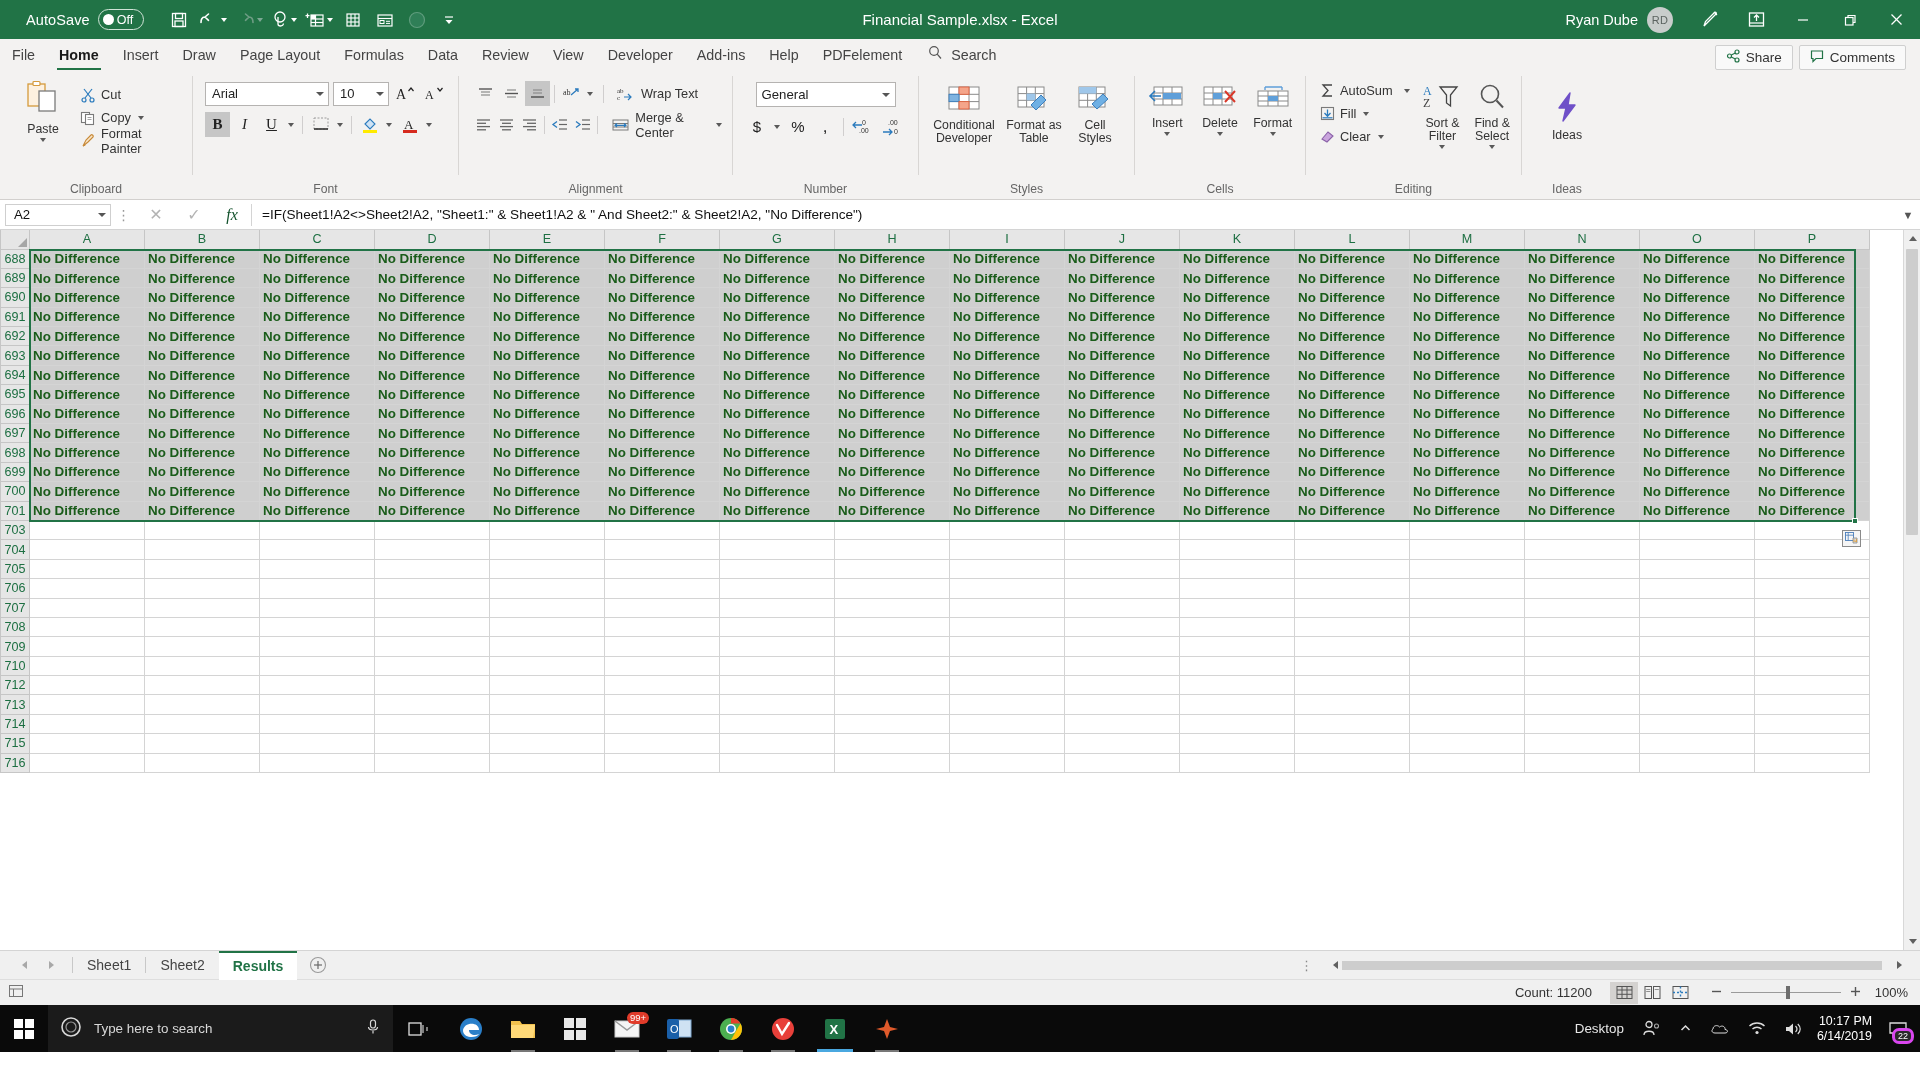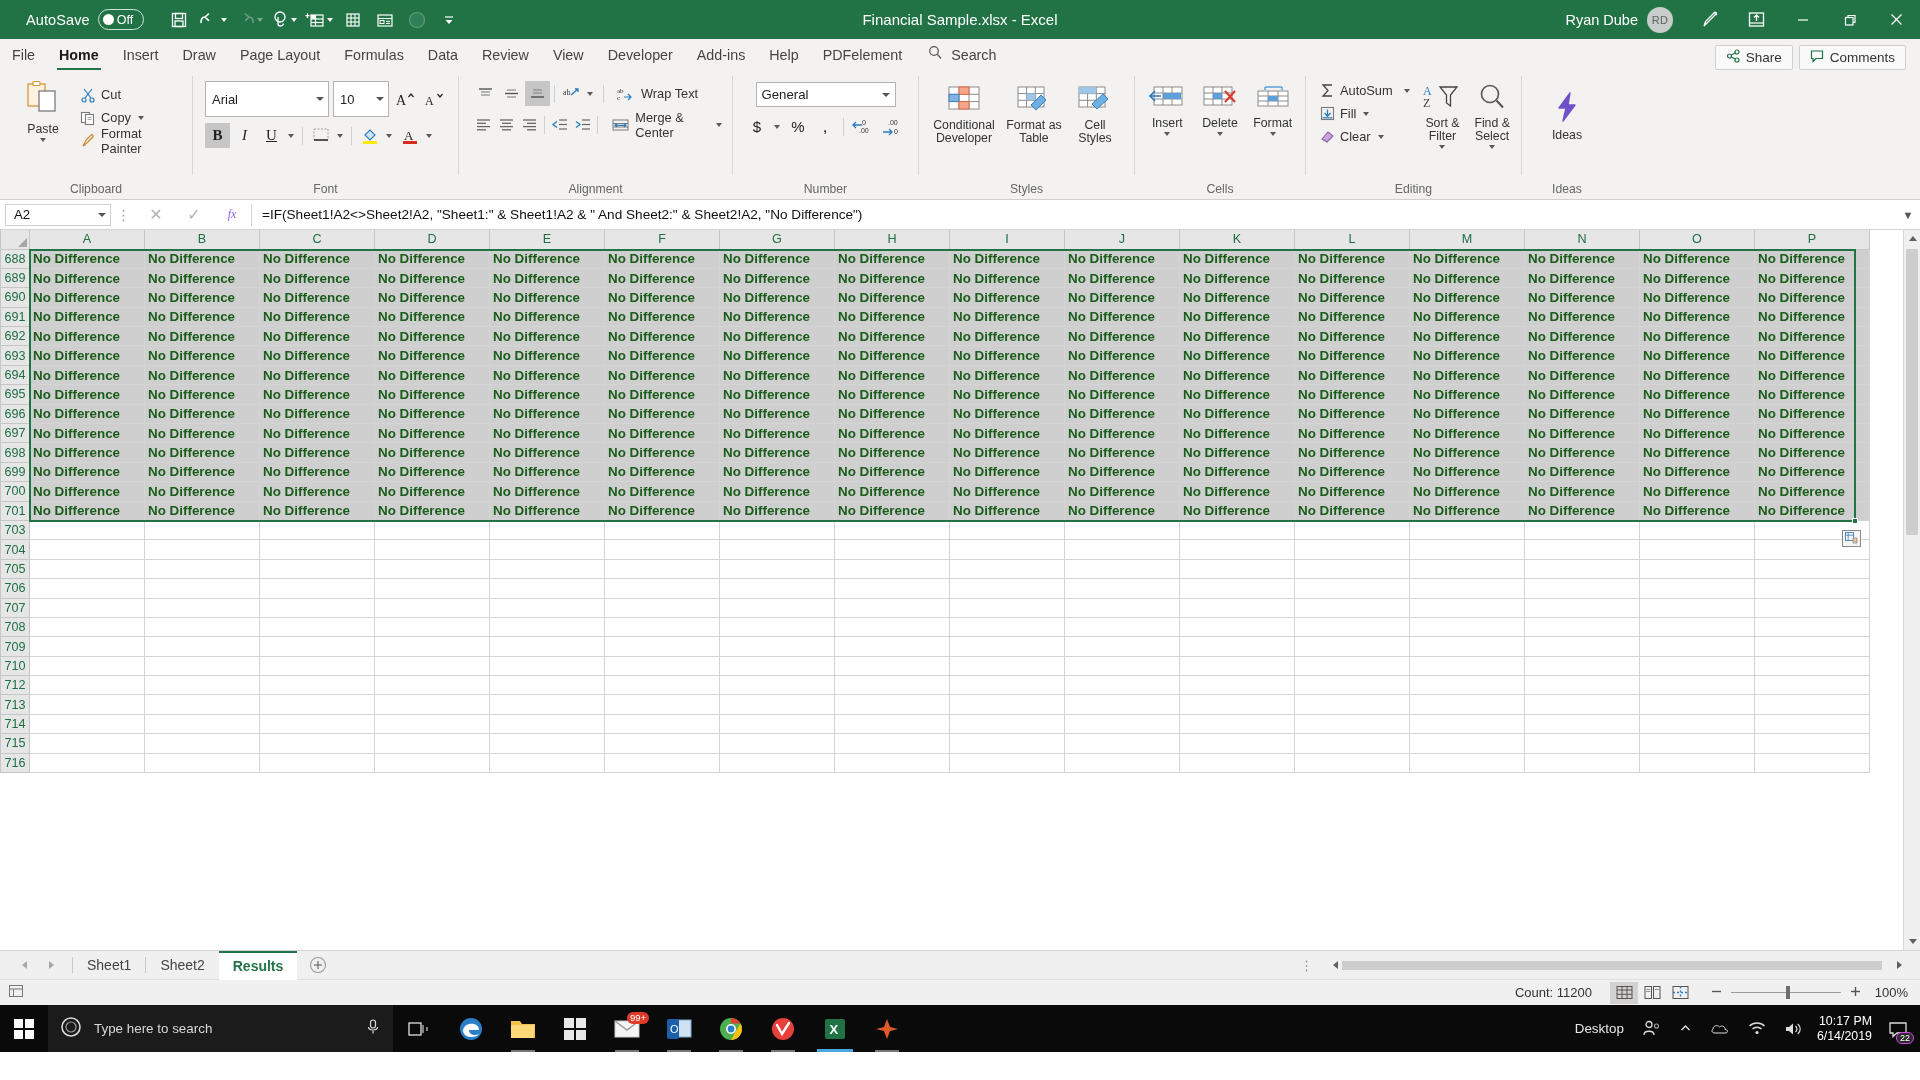--- a/index.html
+++ b/index.html
@@ -106,21 +106,21 @@
   .minibtn {
     display: flex; align-items: center; gap: 5px; height: 23px;
     font-size: 12.8px; color: #333; padding: 0 4px;
   }
   .ic { display: flex; align-items: center; justify-content: center; }
 
   
   .fontrow1 { display: flex; align-items: center; gap: 4px; }
   .fontrow2 { display: flex; align-items: center; gap: 2px; margin-top: 6px; }
   .combo {
-    height: 36px; border: 1px solid #b5b3b1; background: #fff; display: flex;
+    height: 24px; border: 1px solid #b5b3b1; background: #fff; display: flex;
     align-items: center; padding: 0 4px 0 6px; font-size: 13px; color: #222;
   }
   .combo .cv { flex: 1; white-space: nowrap; overflow: hidden; }
   .combo .cc {
     width: 0; height: 0; border-left: 4px solid transparent;
     border-right: 4px solid transparent; border-top: 4.5px solid #555; margin-left: 5px;
   }
   .fbtn {
     width: 25px; height: 25px; display: flex; align-items: center; justify-content: center;
     font-size: 15px; color: #222;
@@ -149,21 +149,21 @@
     width: 106px; height: 22px; margin-left: 5px; border: 1px solid #cfcfcf;
     background: #fff; display: flex; align-items: center; padding: 0 4px 0 8px;
     font-size: 13.2px; color: #111;
   }
   .namebox .nc {
     margin-left: auto; width: 0; height: 0; border-left: 4px solid transparent;
     border-right: 4px solid transparent; border-top: 4.5px solid #555;
   }
   .fb-dots { width: 26px; text-align: center; color: #999; font-size: 14px; letter-spacing: 1px; }
   .fb-btn { width: 38px; text-align: center; color: #b3b3b3; font-size: 16px; }
-  .fb-fx { width: 38px; text-align: center; color: #8b5cf6; font-size: 12px; font-style: italic;
+  .fb-fx { width: 38px; text-align: center; color: #14532d; font-size: 16px; font-style: italic;
            font-family: "Liberation Serif", serif; }
   .fb-input {
     flex: 1; height: 22px; border-left: 1px solid #d4d4d4; display: flex; align-items: center;
     padding-left: 10px; font-size: 13.6px; color: #111;
   }
   .fb-exp { width: 24px; text-align: center; color: #555; font-size: 11px; }
 
   
   .gridwrap { position: relative; height: 720px; background: #fff; overflow: hidden; }
   table.grid { border-collapse: collapse; table-layout: fixed; }
@@ -294,21 +294,21 @@
   .tray { margin-left: auto; display: flex; align-items: center; height: 47px; }
   .tray-item { padding: 0 9px; display: flex; align-items: center; height: 47px; }
   .tray-label { font-size: 13.4px; color: #e8e8e8; }
   .clock {
     display: flex; flex-direction: column; align-items: flex-end; justify-content: center;
     font-size: 12.4px; line-height: 15px; padding: 0 12px 0 6px; color: #fff;
   }
   .actioncenter { padding: 0 12px 0 4px; position: relative; }
   .ac-badge {
     position: absolute; bottom: 8px; right: 6px; background: #2a2a2a; color: #fff;
-    font-size: 9px; border: 1px solid #d946ef; border-radius: 7px; padding: 0 3px;
+    font-size: 9px; border: 3px solid #d946ef; border-radius: 7px; padding: 0 3px;
   }
 </style>
 </head>
 <body>
 
 <div class="titlebar">
   <div class="autosave-wrap">
     <span class="autosave-label">AutoSave</span>
     <div class="toggle">
       <div class="knob"></div>

